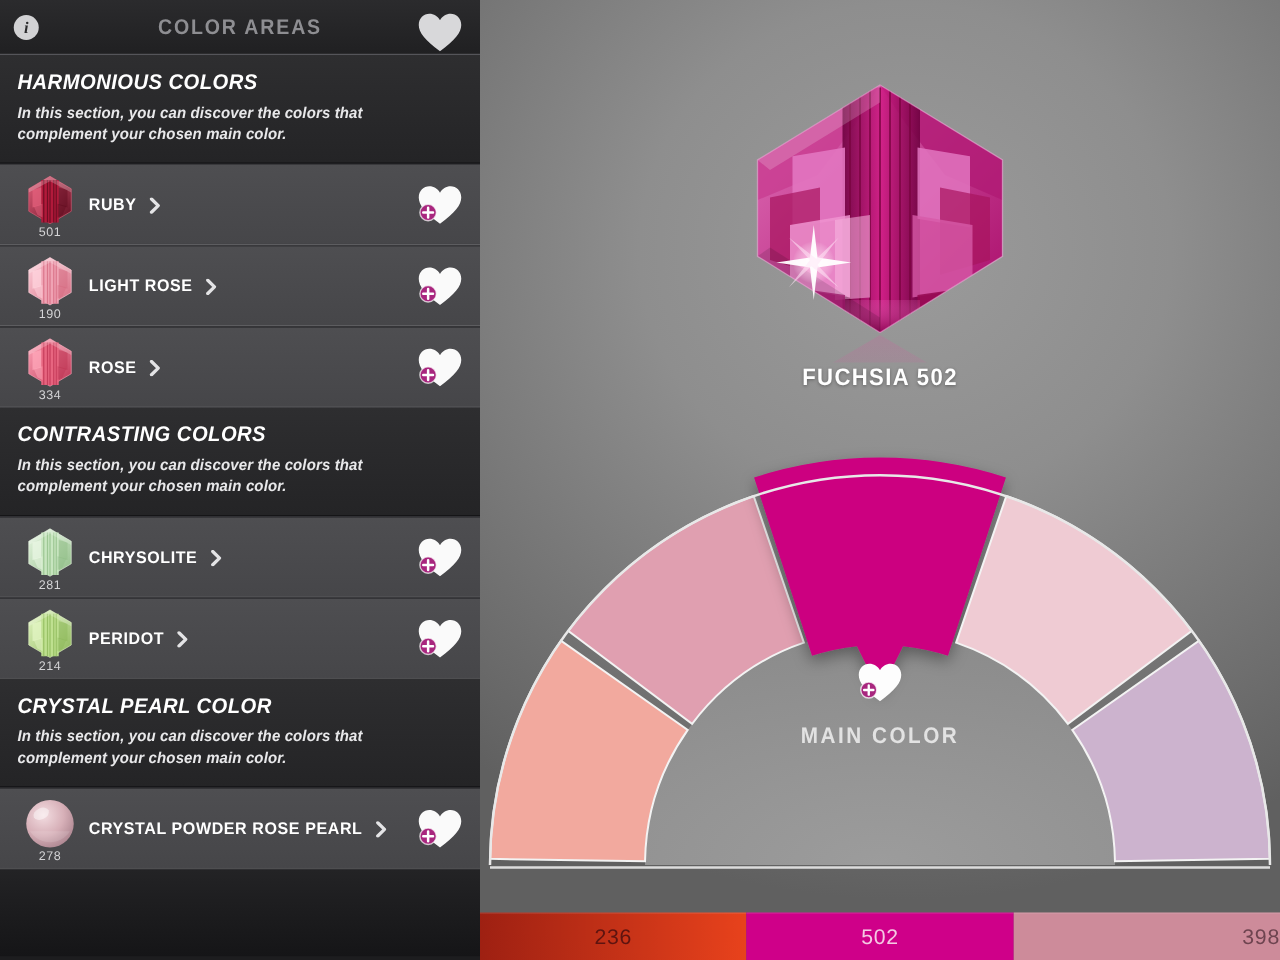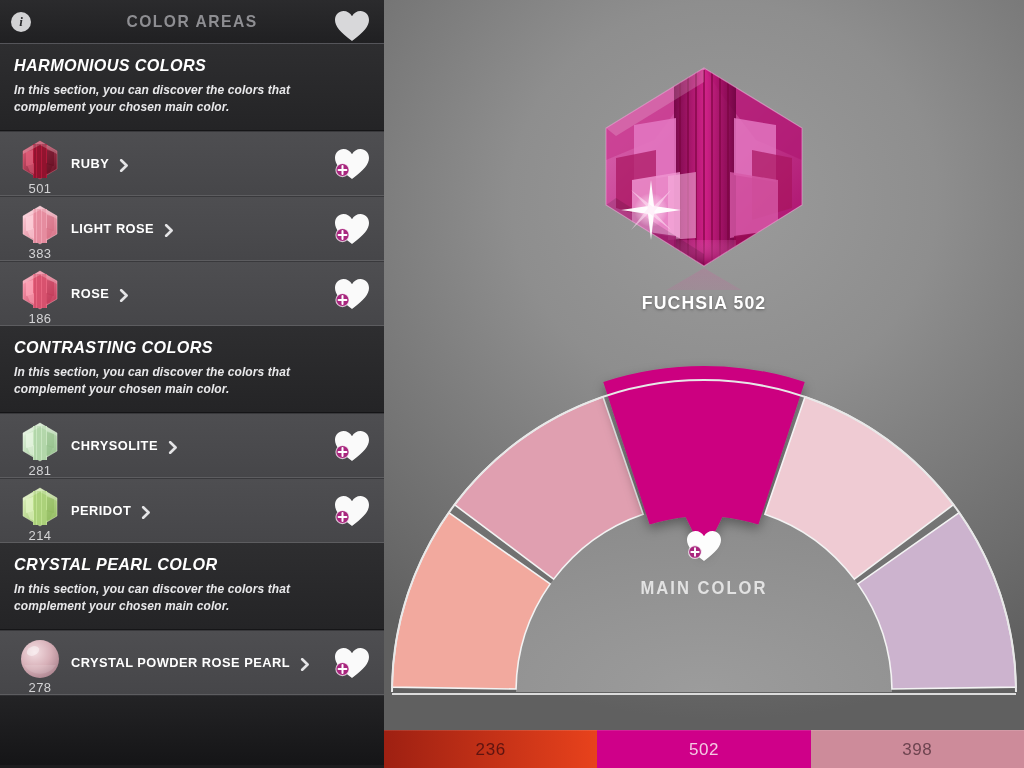--- a/index.html
+++ b/index.html
@@ -77,21 +77,21 @@
   .row:first-of-type { border-top: none; }
   .bead-wrap {
     position: absolute; left: 16px; top: 6px;
     width: 48px; text-align: center;
   }
   .bead {
     width: 44px; height: 44px; margin: 0 auto;
     position: relative;
   }
   .bead-code {
-    font-size: 13px; color: #d4d4d6; margin-top: -1px;
+    font-size: 10px; color: #d4d4d6; margin-top: -1px;
     letter-spacing: .4px;
   }
   .row .name {
     position: absolute; left: 71px;
     color: #ffffff; font-size: 13.5px; font-weight: bold;
     letter-spacing: .5px; transform: scaleX(0.95);
     transform-origin: left center; white-space: nowrap;
   }
   .chev {
     position: absolute; width: 13px; height: 13px;
@@ -223,21 +223,21 @@
                   <line x1="22" y1="6" x2="22" y2="40"></line>
                   <line x1="25" y1="6" x2="25" y2="40"></line>
                   <line x1="27" y1="6" x2="27" y2="40"></line>
                 </g>
                 <polygon points="8,14 15,12 15,26 8,28" fill="#ffd4de" opacity=".75"></polygon>
                 <polygon points="29,12 36,14 36,28 29,26" fill="#d4697f" opacity=".5"></polygon>
                 <polygon points="9,27 16,25 16,36 12,34" fill="#ffd4de" opacity=".5"></polygon>
                 <polygon points="28,25 35,27 32,34 28,36" fill="#d4697f" opacity=".45"></polygon>
                 <polygon points="22,3 39,13 39,16 22,7 5,16 5,13" fill="#ffffff" opacity=".22"></polygon>
               </svg></div>
-            <div class="bead-code">383</div>
+            <div class="bead-code">190</div>
           </div>
           <span class="name">LIGHT ROSE</span>
           <span class="chev" style="left: 163.14px; top: 26px;"><svg viewBox="0 0 13 13" width="13" height="13">
               <path d="M3.2 1.2 L8.6 6.5 L3.2 11.8" fill="none" stroke="#e4e4e6" stroke-width="2.6" stroke-linecap="round" stroke-linejoin="round"></path>
             </svg></span>
           <span class="row-heart"><svg viewBox="0 0 36 32" width="36" height="32">
               <path d="M18 31 C6 22 1 16 1 10 C1 4.5 5 1 9.5 1 C13 1 16.3 3 18 6.2 C19.7 3 23 1 26.5 1 C31 1 35 4.5 35 10 C35 16 30 22 18 31 Z" fill="#fafafa"></path>
               <circle cx="8.5" cy="22" r="6.6" fill="#a8267e"></circle>
               <circle cx="8.5" cy="22" r="6.6" fill="none" stroke="#ffffff" stroke-width="1.1" opacity=".7"></circle>
               <path d="M8.5 18.1 V25.9 M4.6 22 H12.4" stroke="#ffffff" stroke-width="2" stroke-linecap="round"></path>
@@ -261,21 +261,21 @@
                   <line x1="22" y1="6" x2="22" y2="40"></line>
                   <line x1="25" y1="6" x2="25" y2="40"></line>
                   <line x1="27" y1="6" x2="27" y2="40"></line>
                 </g>
                 <polygon points="8,14 15,12 15,26 8,28" fill="#ffa7ba" opacity=".75"></polygon>
                 <polygon points="29,12 36,14 36,28 29,26" fill="#bd3352" opacity=".5"></polygon>
                 <polygon points="9,27 16,25 16,36 12,34" fill="#ffa7ba" opacity=".5"></polygon>
                 <polygon points="28,25 35,27 32,34 28,36" fill="#bd3352" opacity=".45"></polygon>
                 <polygon points="22,3 39,13 39,16 22,7 5,16 5,13" fill="#ffffff" opacity=".22"></polygon>
               </svg></div>
-            <div class="bead-code">186</div>
+            <div class="bead-code">334</div>
           </div>
           <span class="name">ROSE</span>
           <span class="chev" style="left: 118.252px; top: 26px;"><svg viewBox="0 0 13 13" width="13" height="13">
               <path d="M3.2 1.2 L8.6 6.5 L3.2 11.8" fill="none" stroke="#e4e4e6" stroke-width="2.6" stroke-linecap="round" stroke-linejoin="round"></path>
             </svg></span>
           <span class="row-heart"><svg viewBox="0 0 36 32" width="36" height="32">
               <path d="M18 31 C6 22 1 16 1 10 C1 4.5 5 1 9.5 1 C13 1 16.3 3 18 6.2 C19.7 3 23 1 26.5 1 C31 1 35 4.5 35 10 C35 16 30 22 18 31 Z" fill="#fafafa"></path>
               <circle cx="8.5" cy="22" r="6.6" fill="#a8267e"></circle>
               <circle cx="8.5" cy="22" r="6.6" fill="none" stroke="#ffffff" stroke-width="1.1" opacity=".7"></circle>
               <path d="M8.5 18.1 V25.9 M4.6 22 H12.4" stroke="#ffffff" stroke-width="2" stroke-linecap="round"></path>
@@ -530,18 +530,18 @@
 
     <div id="wheel-center-label">MAIN COLOR</div>
 
     <div id="swatchbar">
         <div class="swatch" style="background: linear-gradient(90deg, rgb(158, 32, 18) 0%, rgb(232, 66, 28) 100%); color: rgb(94, 20, 16);">
           <span>236</span>
         </div>
         <div class="swatch" style="background: linear-gradient(90deg, rgb(207, 0, 137) 0%, rgb(207, 0, 137) 100%); color: rgb(244, 201, 227);">
           <span>502</span>
         </div>
-        <div class="swatch" style="background: linear-gradient(90deg, rgb(205, 139, 154) 0%, rgb(205, 139, 154) 100%); color: rgb(110, 68, 80);">
+        <div class="swatch" style="background: linear-gradient(90deg, rgb(205, 139, 154) 0%, rgb(205, 139, 154) 100%); color: rgb(110, 68, 80); justify-content: flex-end;">
           <span>398</span>
         </div>
       </div>
   </div>
 </div>
 
 </body></html>

